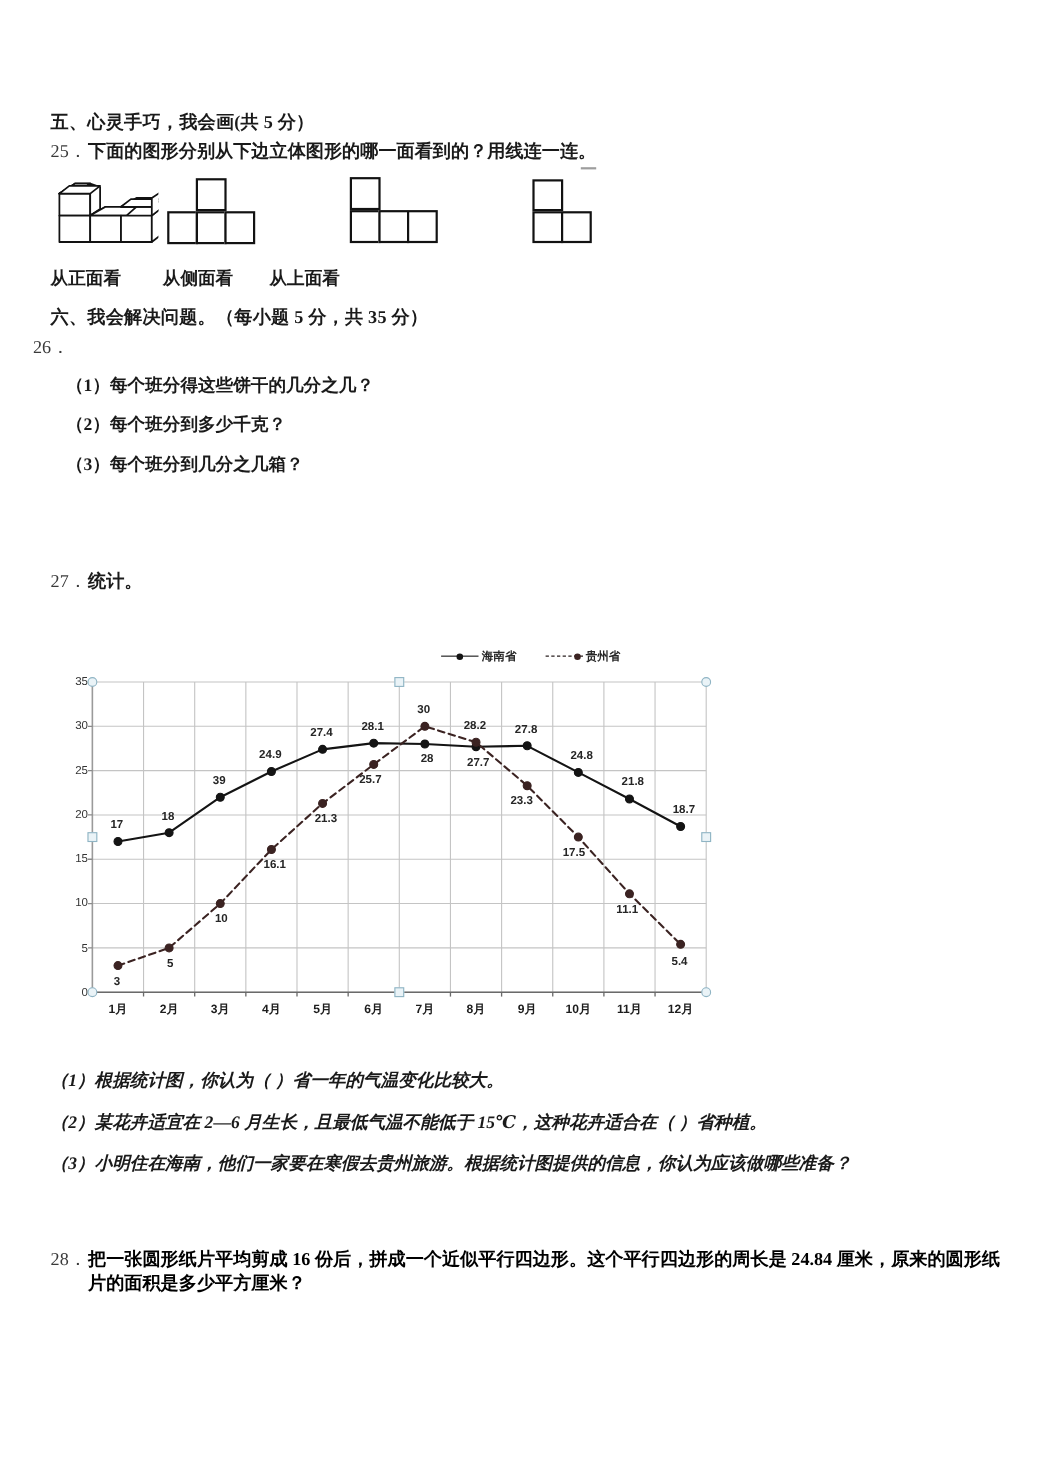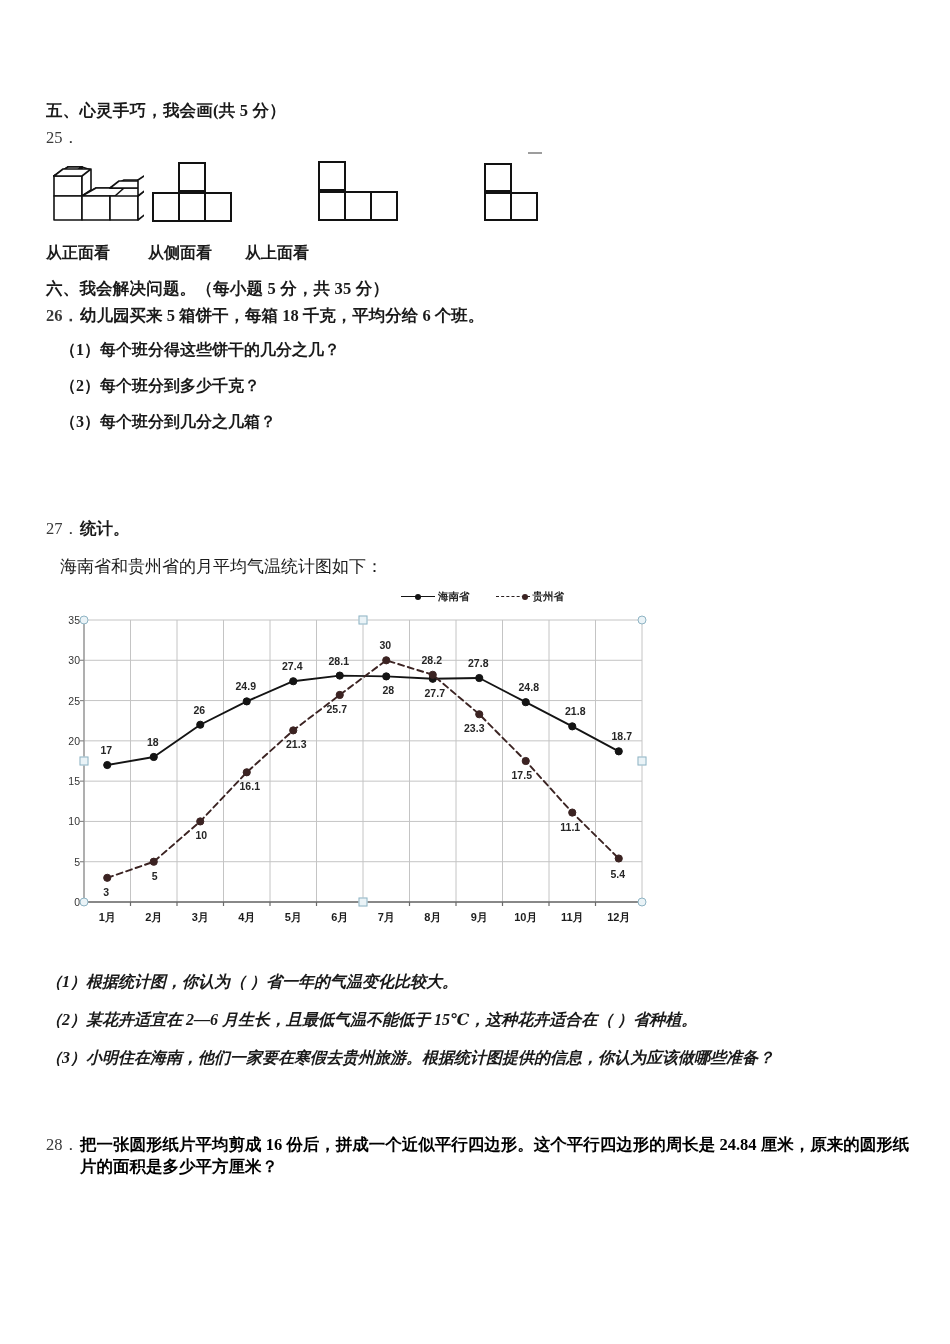--- a/index.html
+++ b/index.html
@@ -162,20 +162,21 @@
   .qline { font-size: 16px; font-weight: bold; font-style: italic; }
 </style>
 </head>
 <body>
 
 <div class="page">
 
   <div class="t head" style="left:46px; top:100px;">五、心灵手巧，我会画(共 5 分）</div>
 
   <div class="t qnum num-plain" style="left:46px; top:127px; font-weight:normal;">25．</div>
+  <div class="t qnum" style="left:80px; top:127px;">下面的图形分别从下边立体图形的哪一面看到的？用线连一连。</div>
 
   <div class="faint-dash" style="left:528px; top:152px; width:14px;"></div>
 
   <div class="figs" style="top:158px;">
 
     <svg class="iso" style="left:48px; top:2px;" width="96" height="66" viewBox="0 0 96 66">
       <g fill="#ffffff" stroke="#121212" stroke-width="1.6" stroke-linejoin="round">
 
         <polygon points="6,16 20,7 34,7 34,16"></polygon>
         <polygon points="20,7 34,7 34,16 20,16"></polygon>
@@ -224,31 +225,29 @@
       <div class="cell" style="left:26px; top:29px; width:28px; height:29px;"></div>
     </div>
   </div>
 
   <div class="t sub" style="left:46px; top:243px;">从正面看</div>
   <div class="t sub" style="left:148px; top:243px;">从侧面看</div>
   <div class="t sub" style="left:245px; top:243px;">从上面看</div>
 
   <div class="t head" style="left:46px; top:278px;">六、我会解决问题。（每小题 5 分，共 35 分）</div>
 
-  <div class="t num-plain" style="left:46px; top:305px; font-size:16.5px;font-weight:bold;">26．</div>
-  <div class="t qnum" style="left:80px; top:305px;">幼儿园买来 5 箱饼干，每箱 18 千克，平均分给 6 个班。</div>
+  <div class="t num-plain" style="left:30px; top:305px; font-size:16.5px;">26．</div>
 
   <div class="t sub" style="left:60px; top:340px;">（1）每个班分得这些饼干的几分之几？</div>
   <div class="t sub" style="left:60px; top:376px;">（2）每个班分到多少千克？</div>
   <div class="t sub" style="left:60px; top:412px;">（3）每个班分到几分之几箱？</div>
 
   <div class="t num-plain" style="left:46px; top:518px; font-size:16.5px;">27．</div>
   <div class="t qnum" style="left:80px; top:518px;">统计。</div>
 
-  <div class="t" style="left:60px; top:555px; font-size:17px; font-family:'Liberation Sans',sans-serif; color:#1b1b1b;">海南省和贵州省的月平均气温统计图如下：</div>
 
   <div id="chart-block">
 
     <div class="legend">
       <div class="legend-item">
         <span class="leg-swatch">
             <i></i>
             <b></b>
           </span>
         <span>海南省</span>
@@ -355,21 +354,21 @@
           <div class="xlabel" style="left: 340.25px; top: 302px;">7月</div>
           <div class="xlabel" style="left: 386.75px; top: 302px;">8月</div>
           <div class="xlabel" style="left: 433.25px; top: 302px;">9月</div>
           <div class="xlabel" style="left: 479.75px; top: 302px;">10月</div>
           <div class="xlabel" style="left: 526.25px; top: 302px;">11月</div>
           <div class="xlabel" style="left: 572.75px; top: 302px;">12月</div>
         </div>
       <div id="dlabel-layer">
           <div class="dlabel" style="left: 60.25px; top: 136.029px;">17</div>
           <div class="dlabel" style="left: 106.75px; top: 127.971px;">18</div>
-          <div class="dlabel" style="left: 153.25px; top: 95.7429px;">26</div>
+          <div class="dlabel" style="left: 153.25px; top: 95.7429px;">39</div>
           <div class="dlabel" style="left: 199.75px; top: 72.3771px;">24.9</div>
           <div class="dlabel" style="left: 246.25px; top: 52.2343px;">27.4</div>
           <div class="dlabel" style="left: 292.75px; top: 46.5943px;">28.1</div>
           <div class="dlabel" style="left: 342.25px; top: 76.4px;">28</div>
           <div class="dlabel" style="left: 388.75px; top: 78.8171px;">27.7</div>
           <div class="dlabel" style="left: 432.25px; top: 49.0114px;">27.8</div>
           <div class="dlabel" style="left: 482.75px; top: 73.1829px;">24.8</div>
           <div class="dlabel" style="left: 529.25px; top: 97.3543px;">21.8</div>
           <div class="dlabel" style="left: 575.75px; top: 122.331px;">18.7</div>
           <div class="dlabel" style="left: 60.25px; top: 277.829px;">3</div>

